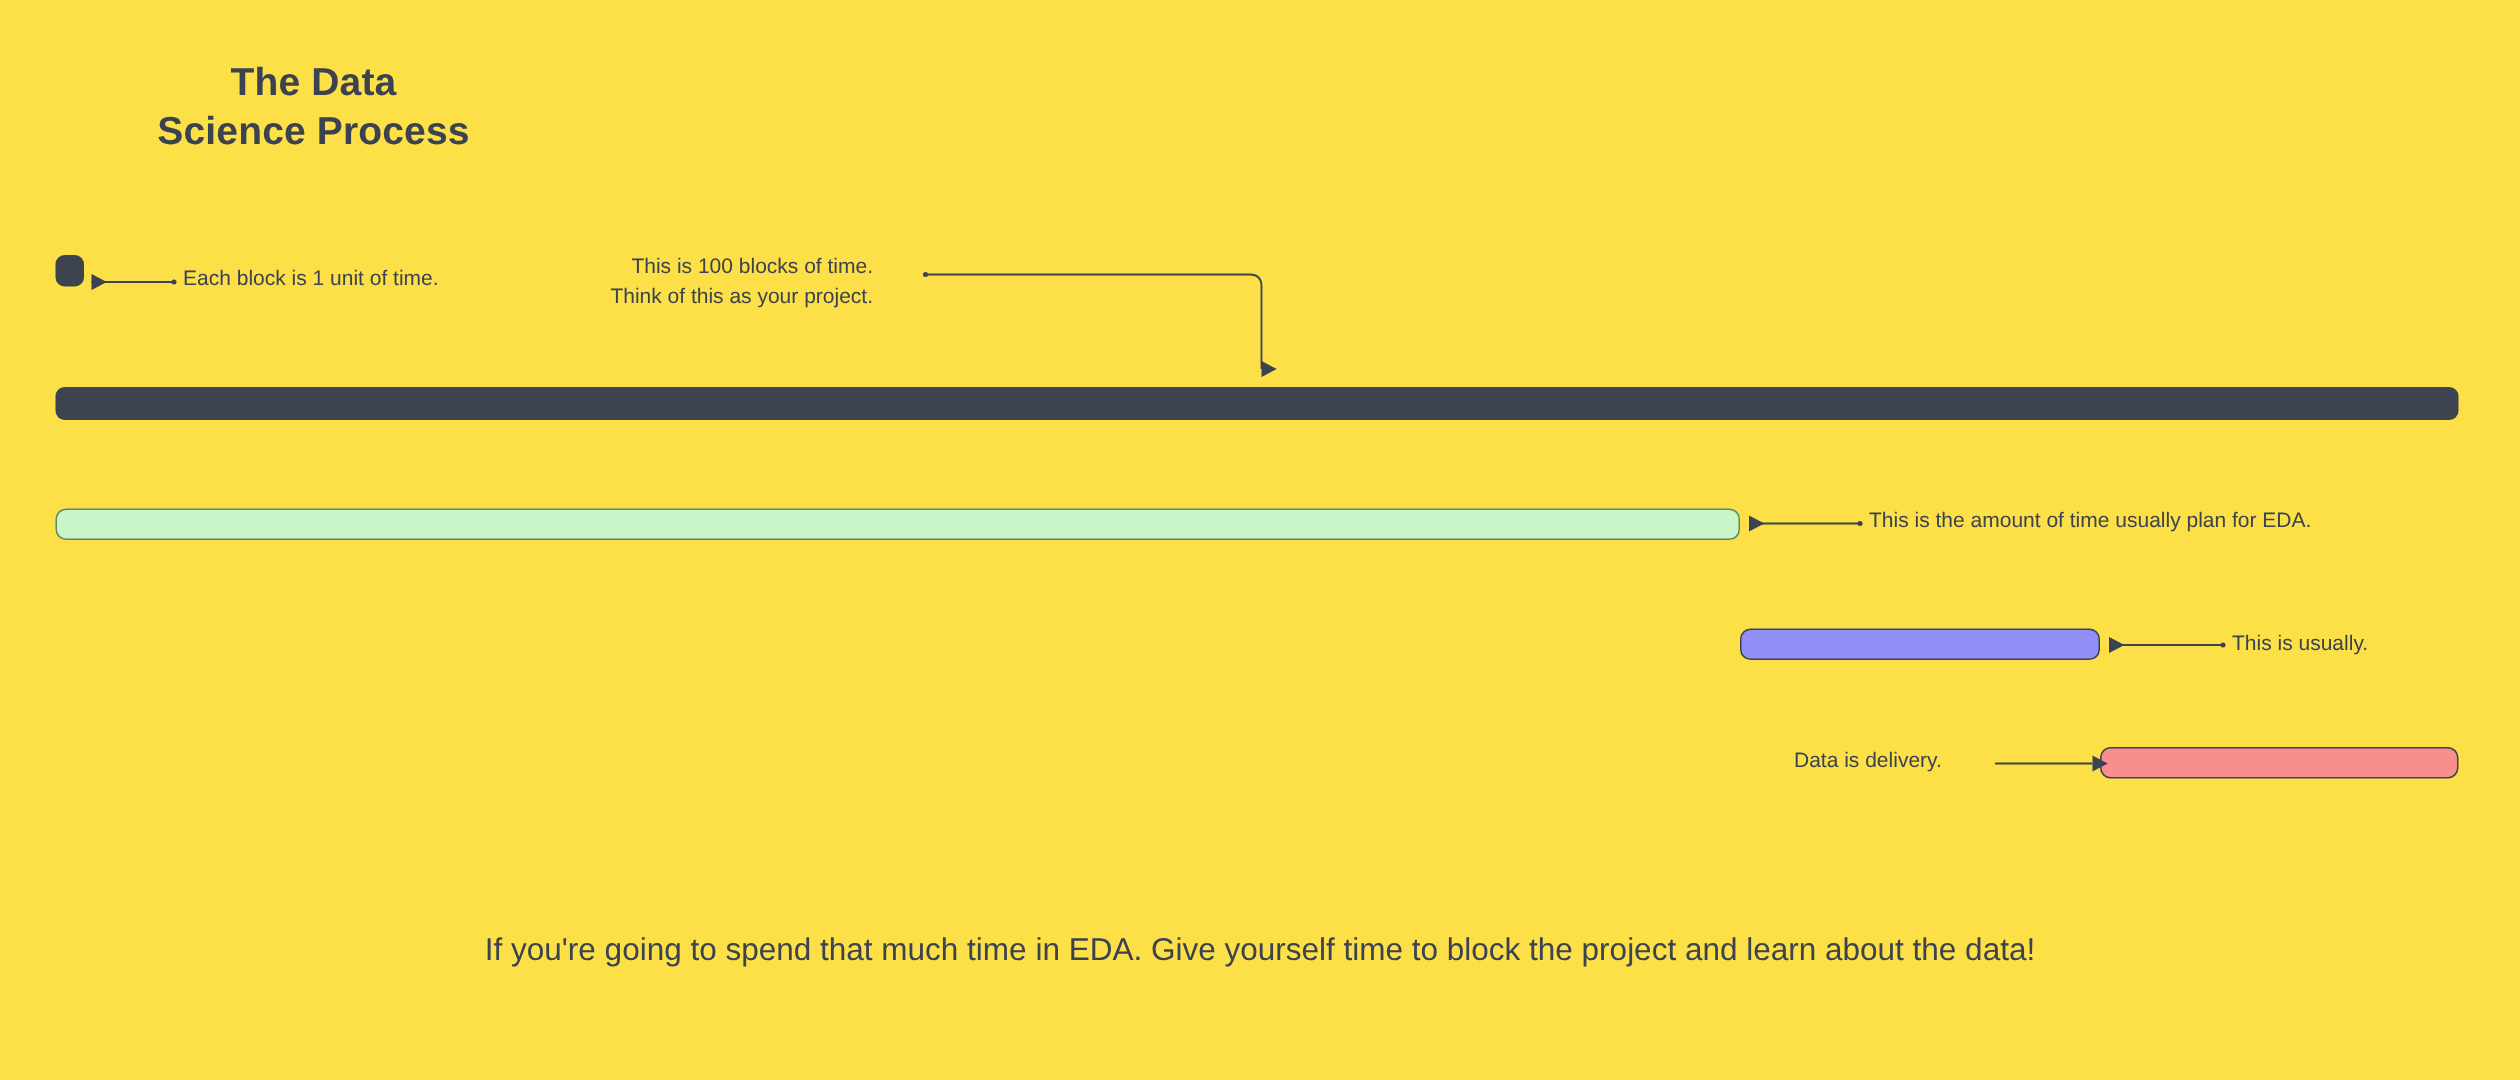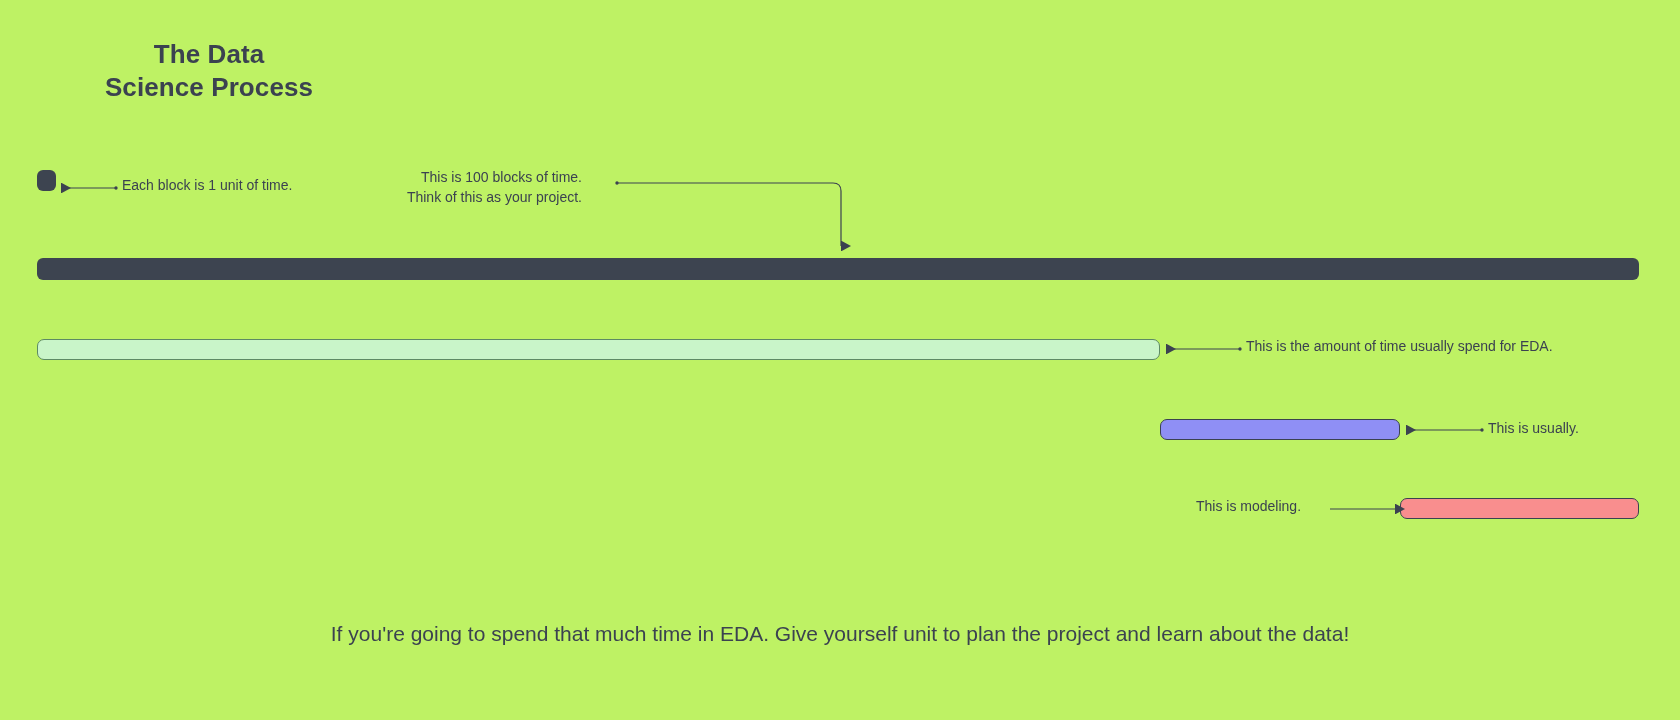--- a/index.html
+++ b/index.html
@@ -4,21 +4,21 @@
 <style>
   html, body {
     margin: 0;
     padding: 0;
     background: #ffffff;
   }
   #canvas {
     position: relative;
     width: 1680px;
     height: 720px;
-    background: #bef264;
+    background: #fde047;
     overflow: hidden;
     font-family: "Liberation Sans", sans-serif;
     color: #3b4250;
   }
 
   
   .title {
     position: absolute;
     left: 44px;
     top: 38px;
@@ -101,29 +101,29 @@
 
   <div class="note" style="left:122px; top:176px;">Each block is 1 unit of time.</div>
 
   <div class="note" style="left:362px; top:168px; width:220px; text-align:right;">This is 100 blocks of time.
 Think of this as your project.</div>
 
   <div class="bar bar-project" style="left:37px; top:258px; width:1602px; height:22px;"></div>
 
   <div class="bar bar-eda" style="left:37px; top:339px; width:1123px; height:21px;"></div>
 
-  <div class="note" style="left:1246px; top:337px;">This is the amount of time usually spend for EDA.</div>
+  <div class="note" style="left:1246px; top:337px;">This is the amount of time usually plan for EDA.</div>
 
   <div class="bar bar-model" style="left:1160px; top:419px; width:240px; height:21px;"></div>
 
   <div class="note" style="left:1488px; top:419px;">This is usually.</div>
 
   <div class="bar bar-delivery" style="left:1400px; top:498px; width:239px; height:21px;"></div>
 
-  <div class="note" style="left:1196px; top:497px;">This is modeling.</div>
+  <div class="note" style="left:1196px; top:497px;">Data is delivery.</div>
 
   <svg id="connectors" viewBox="0 0 1680 720">
     <defs>
       <marker id="arrow-left" markerWidth="9" markerHeight="9" refX="8.5" refY="4.5" orient="auto" markerUnits="strokeWidth">
         <path d="M8.5,0 L8.5,9 L0,4.5 Z" fill="#3b4250"></path>
       </marker>
       <marker id="arrow-right" markerWidth="9" markerHeight="9" refX="0.5" refY="4.5" orient="auto" markerUnits="strokeWidth">
         <path d="M0.5,0 L0.5,9 L9,4.5 Z" fill="#3b4250"></path>
       </marker>
       <marker id="arrow-down" markerWidth="9" markerHeight="9" refX="4.5" refY="8.5" orient="auto" markerUnits="strokeWidth">
@@ -138,15 +138,15 @@
 
     <path d="M 617,183 L 833,183 Q 841,183 841,191 L 841,246" fill="none" stroke="#3b4250" stroke-width="1.2" marker-end="url(#arrow-down)" marker-start="url(#dot-end)"></path>
 
     <line x1="1240" y1="349" x2="1166" y2="349" stroke="#3b4250" stroke-width="1.2" marker-end="url(#arrow-left)" marker-start="url(#dot-end)"></line>
 
     <line x1="1482" y1="430" x2="1406" y2="430" stroke="#3b4250" stroke-width="1.2" marker-end="url(#arrow-left)" marker-start="url(#dot-end)"></line>
 
     <line x1="1330" y1="509" x2="1395" y2="509" stroke="#3b4250" stroke-width="1.2" marker-end="url(#arrow-right)"></line>
   </svg>
 
-  <div class="caption">If you're going to spend that much time in EDA. Give yourself unit to plan the project and learn about the data!</div>
+  <div class="caption">If you're going to spend that much time in EDA. Give yourself time to block the project and learn about the data!</div>
 
 </div>
 
 </body></html>

